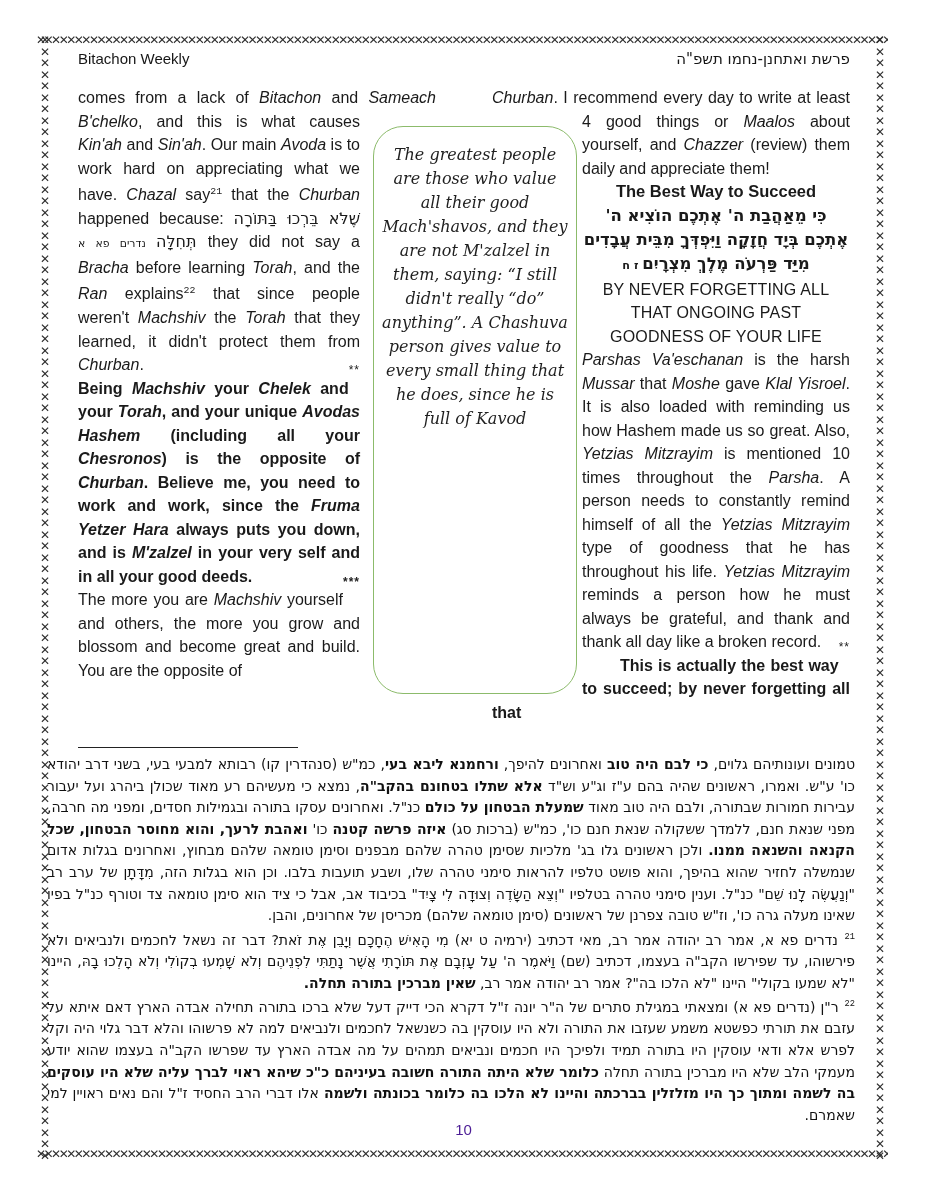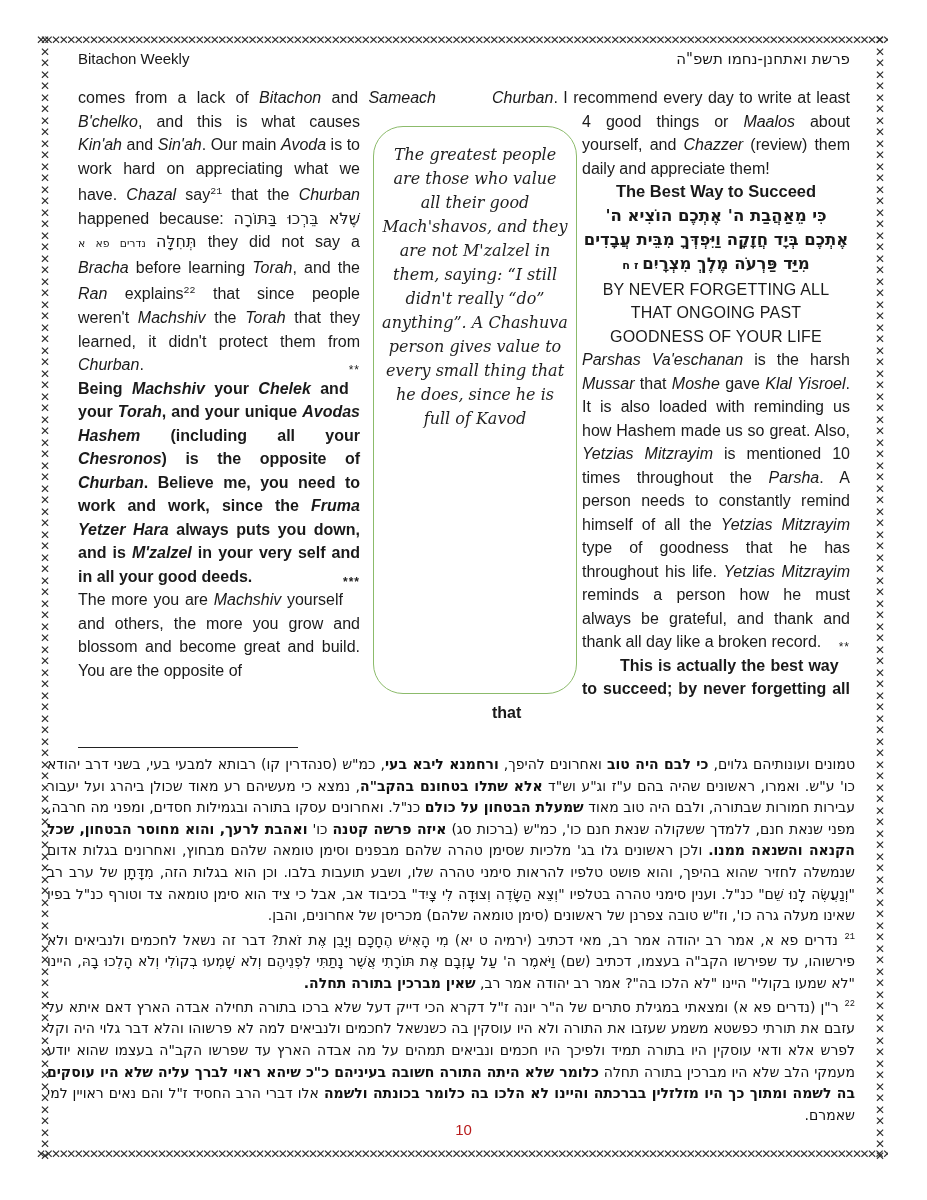--- a/index.html
+++ b/index.html
@@ -59,21 +59,21 @@
   }
   
   .fn-sep{position:absolute;left:78px;top:747px;width:220px;border-top:1.6px solid #222;}
   .footnotes{
     position:absolute;left:47px;top:754px;width:808px;direction:rtl;
     font-family:"DejaVu Sans",sans-serif;font-size:14px;line-height:21.6px;
     text-align:justify;color:#111;
   }
   .fn{margin:0;}
   .page-number{position:absolute;left:0;top:1121px;width:927px;text-align:center;
-    font-size:15px;color:#b91c1c;}
+    font-size:15px;color:#4c1d95;}
 </style>
 </head>
 <body>
 
 <div class="stitch stitch-top">✕✕✕✕✕✕✕✕✕✕✕✕✕✕✕✕✕✕✕✕✕✕✕✕✕✕✕✕✕✕✕✕✕✕✕✕✕✕✕✕✕✕✕✕✕✕✕✕✕✕✕✕✕✕✕✕✕✕✕✕✕✕✕✕✕✕✕✕✕✕✕✕✕✕✕✕✕✕✕✕✕✕✕✕✕✕✕✕✕✕✕✕✕✕✕✕✕✕✕✕✕✕✕✕✕✕✕✕✕✕✕✕✕✕✕✕✕✕✕✕✕✕✕✕✕✕✕✕✕✕✕✕✕✕✕✕✕✕✕✕</div>
 <div class="stitch stitch-bottom">✕✕✕✕✕✕✕✕✕✕✕✕✕✕✕✕✕✕✕✕✕✕✕✕✕✕✕✕✕✕✕✕✕✕✕✕✕✕✕✕✕✕✕✕✕✕✕✕✕✕✕✕✕✕✕✕✕✕✕✕✕✕✕✕✕✕✕✕✕✕✕✕✕✕✕✕✕✕✕✕✕✕✕✕✕✕✕✕✕✕✕✕✕✕✕✕✕✕✕✕✕✕✕✕✕✕✕✕✕✕✕✕✕✕✕✕✕✕✕✕✕✕✕✕✕✕✕✕✕✕✕✕✕✕✕✕✕✕✕✕</div>
 <div class="stitch stitch-left">✕✕✕✕✕✕✕✕✕✕✕✕✕✕✕✕✕✕✕✕✕✕✕✕✕✕✕✕✕✕✕✕✕✕✕✕✕✕✕✕✕✕✕✕✕✕✕✕✕✕✕✕✕✕✕✕✕✕✕✕✕✕✕✕✕✕✕✕✕✕✕✕✕✕✕✕✕✕✕✕✕✕✕✕✕✕✕✕✕✕✕✕✕✕✕✕✕✕✕✕✕✕✕✕✕✕✕✕✕✕✕✕✕✕✕✕✕✕✕✕✕✕✕✕✕✕✕✕✕✕✕✕✕✕✕✕✕✕✕✕✕✕✕✕✕✕✕✕✕✕✕✕✕✕✕✕✕✕✕✕✕✕✕✕✕✕✕✕✕✕✕✕✕✕✕✕✕✕✕✕</div>
 <div class="stitch stitch-right">✕✕✕✕✕✕✕✕✕✕✕✕✕✕✕✕✕✕✕✕✕✕✕✕✕✕✕✕✕✕✕✕✕✕✕✕✕✕✕✕✕✕✕✕✕✕✕✕✕✕✕✕✕✕✕✕✕✕✕✕✕✕✕✕✕✕✕✕✕✕✕✕✕✕✕✕✕✕✕✕✕✕✕✕✕✕✕✕✕✕✕✕✕✕✕✕✕✕✕✕✕✕✕✕✕✕✕✕✕✕✕✕✕✕✕✕✕✕✕✕✕✕✕✕✕✕✕✕✕✕✕✕✕✕✕✕✕✕✕✕✕✕✕✕✕✕✕✕✕✕✕✕✕✕✕✕✕✕✕✕✕✕✕✕✕✕✕✕✕✕✕✕✕✕✕✕✕✕✕✕</div>
 
 <div class="hdr-left">Bitachon Weekly</div>

